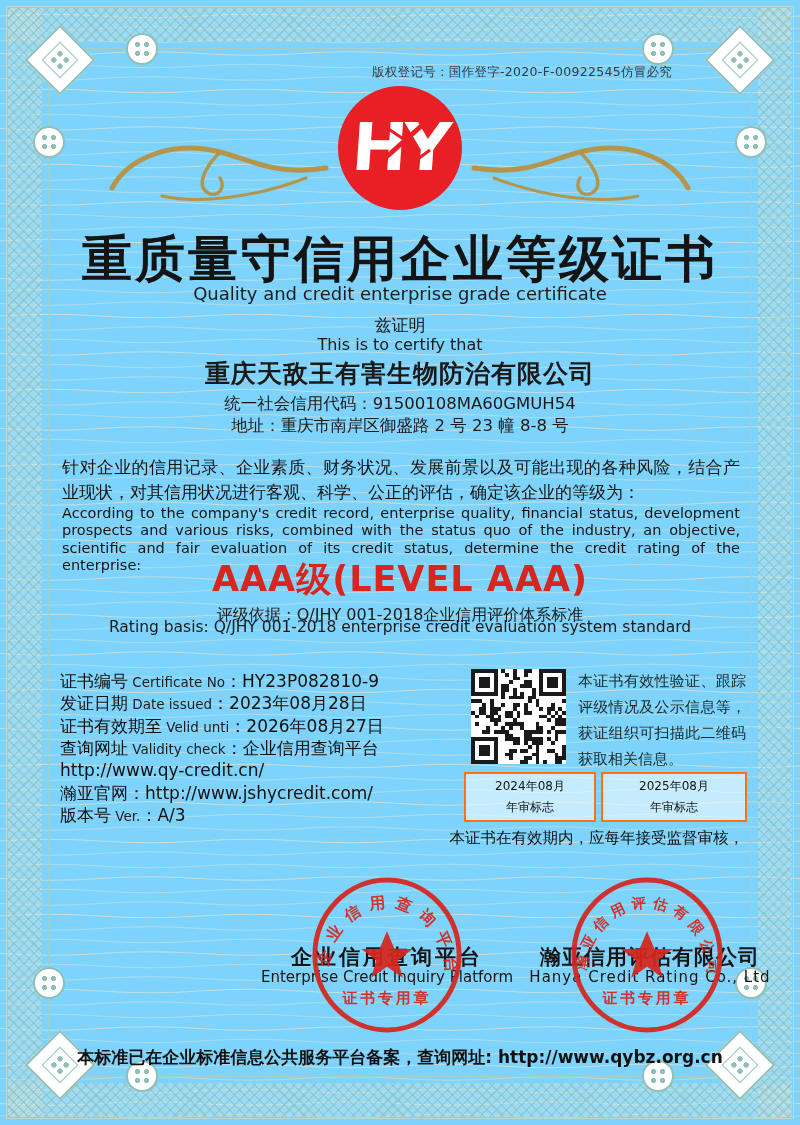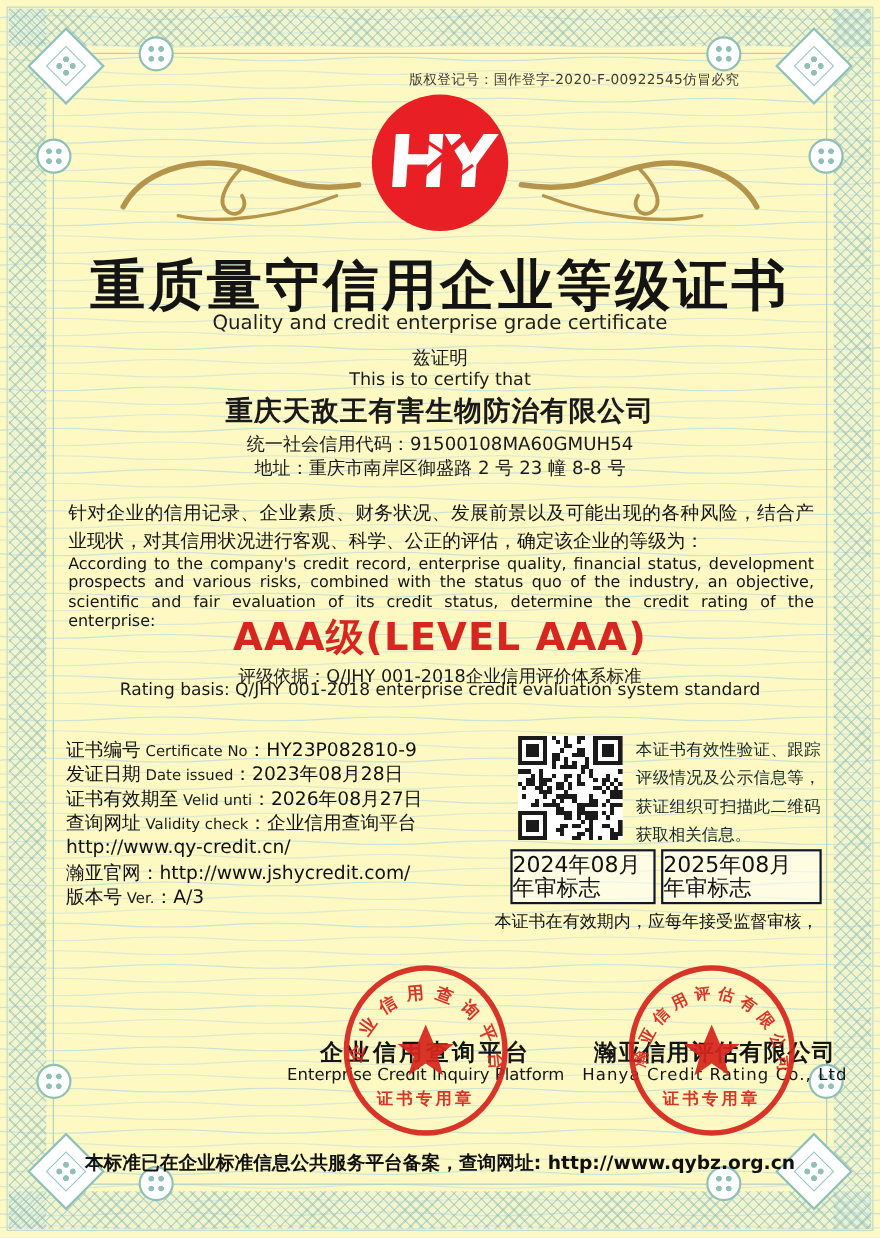--- a/index.html
+++ b/index.html
@@ -1,18 +1,18 @@
 <!DOCTYPE html>
 <html><head>
 <meta charset="utf-8">
 <style>
   html,body{margin:0;padding:0;background:#e9e9e9;}
   .page{
     position:relative; width:800px; height:1125px; margin:0 auto;
-    background:#fef9c3; overflow:hidden;
+    background:#7dd3fc; overflow:hidden;
     font-family:"DejaVu Sans","Liberation Sans",sans-serif;
     color:#1a1a1a;
   }
   .abs{position:absolute;}
   
   #waves{position:absolute; inset:0; z-index:0;}
   
   .frame-line-outer{position:absolute; inset:6px; border:1px solid #b9d8d2; z-index:1;}
   .frame-band{position:absolute; z-index:1;
     background:
@@ -81,23 +81,23 @@
   .basis-en{left:0; top:618px; width:100%; text-align:center; font-size:15.5px; z-index:3;}
   
   .info{left:60px; top:670px; width:410px; z-index:3;}
   .info-line{height:22.4px; white-space:nowrap; font-size:17px; color:#101010;}
   .info-line .en{font-size:13.5px; color:#1c1c1c;}
   
   #qr{left:471px; top:669px; z-index:3;}
   .qr-note{left:578px; top:668px; width:168px; font-size:15px; line-height:26px;
            color:#16282a; text-align:justify; z-index:3;}
   
-  .badge{position:absolute; top:772px; height:44px; border:2px solid #0f172a;
-         background:rgba(255,255,255,.55); z-index:3; 
-         font-size:20px; line-height:21px; padding-top:2px; color:#111;}
+  .badge{position:absolute; top:772px; height:44px; border:2px solid #f97316;
+         background:rgba(255,255,255,.55); z-index:3; text-align:center;
+         font-size:12px; line-height:21px; padding-top:2px; color:#111;}
   .badge-1{left:464px; width:128px;}
   .badge-2{left:601px; width:142px;}
   .audit-note{left:430px; top:827px; width:314px; text-align:right; font-size:15.5px;
               line-height:23.5px; z-index:3; color:#111;}
   
   .org-zh{top:943px; font-size:21px; font-weight:700; letter-spacing:3px; text-align:center;
           color:#151515; z-index:3;}
   .org-en{top:968px; font-size:15px; text-align:center; color:#151515; z-index:3;}
   .org-left{left:242px; width:290px;}
   .org-right{left:505px; width:290px; letter-spacing:1px;}

